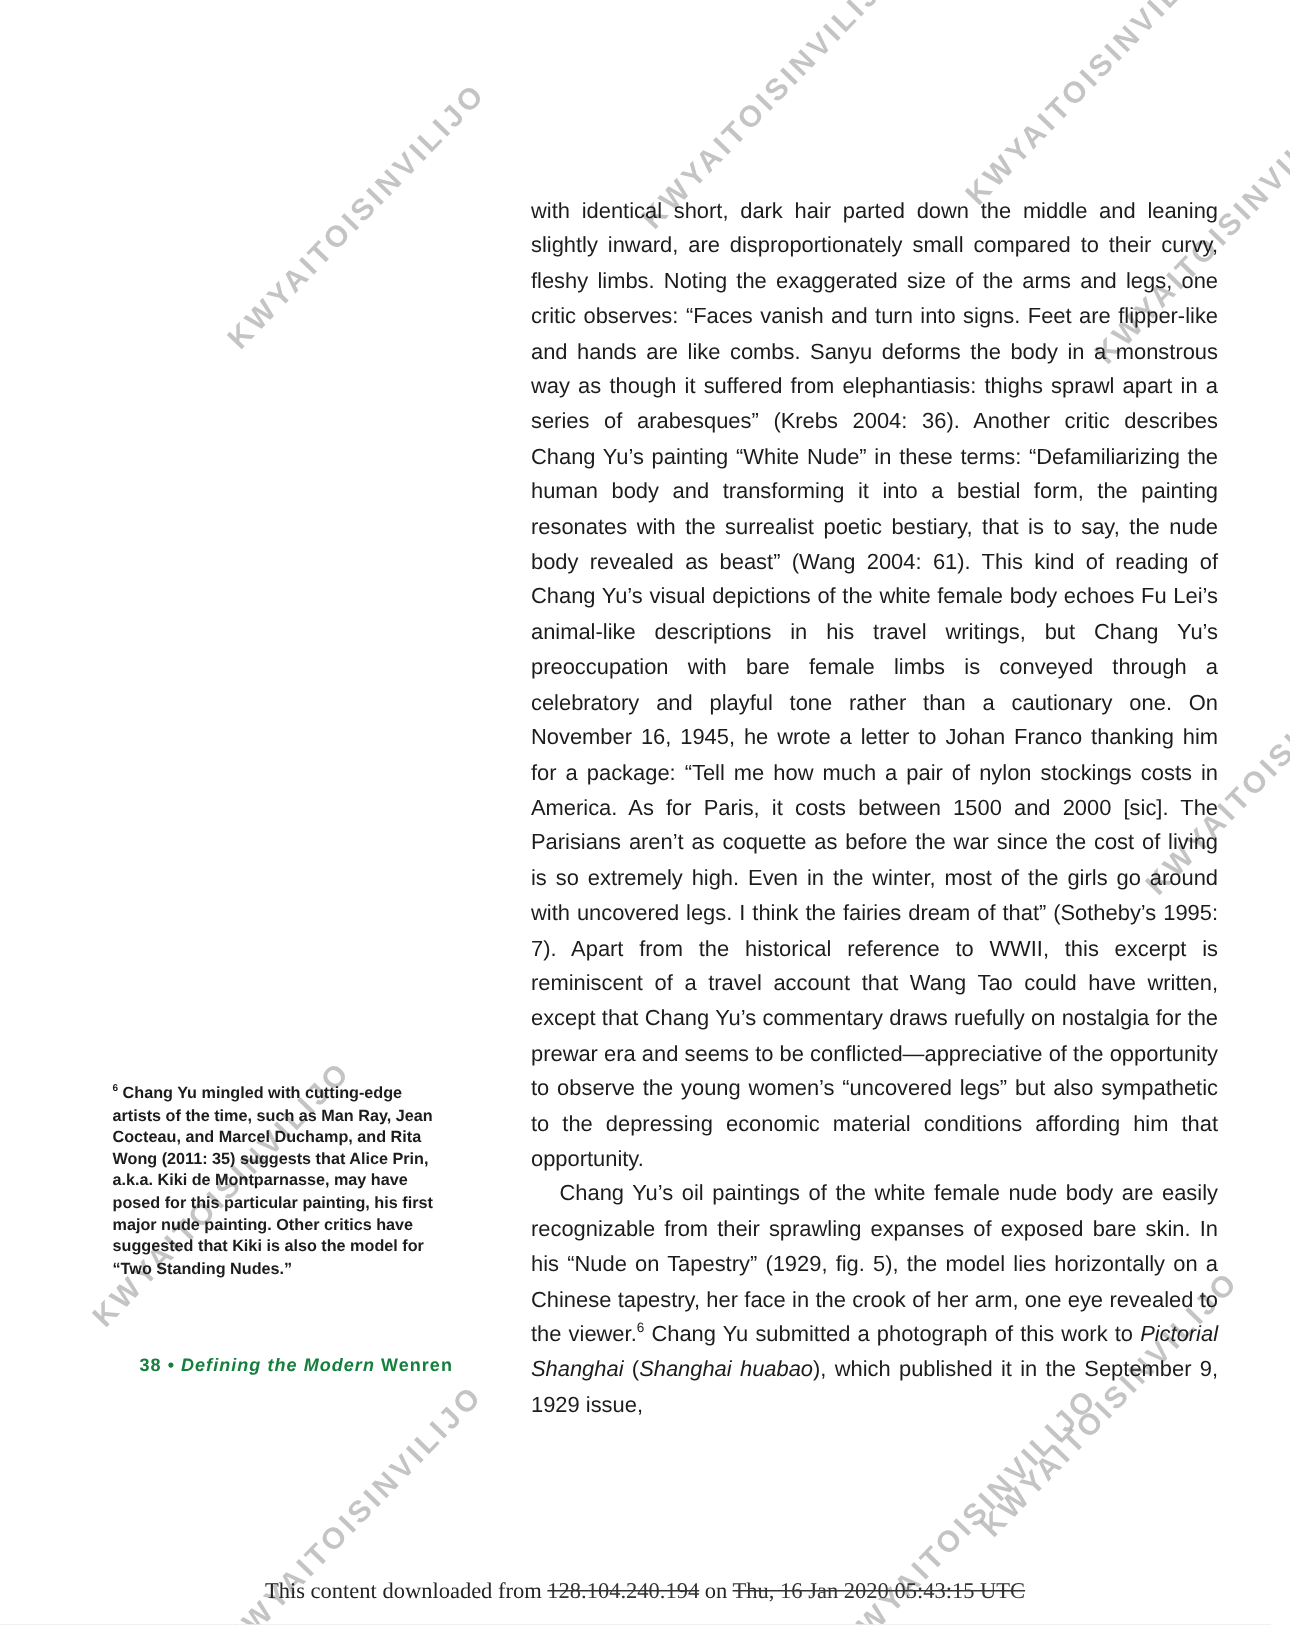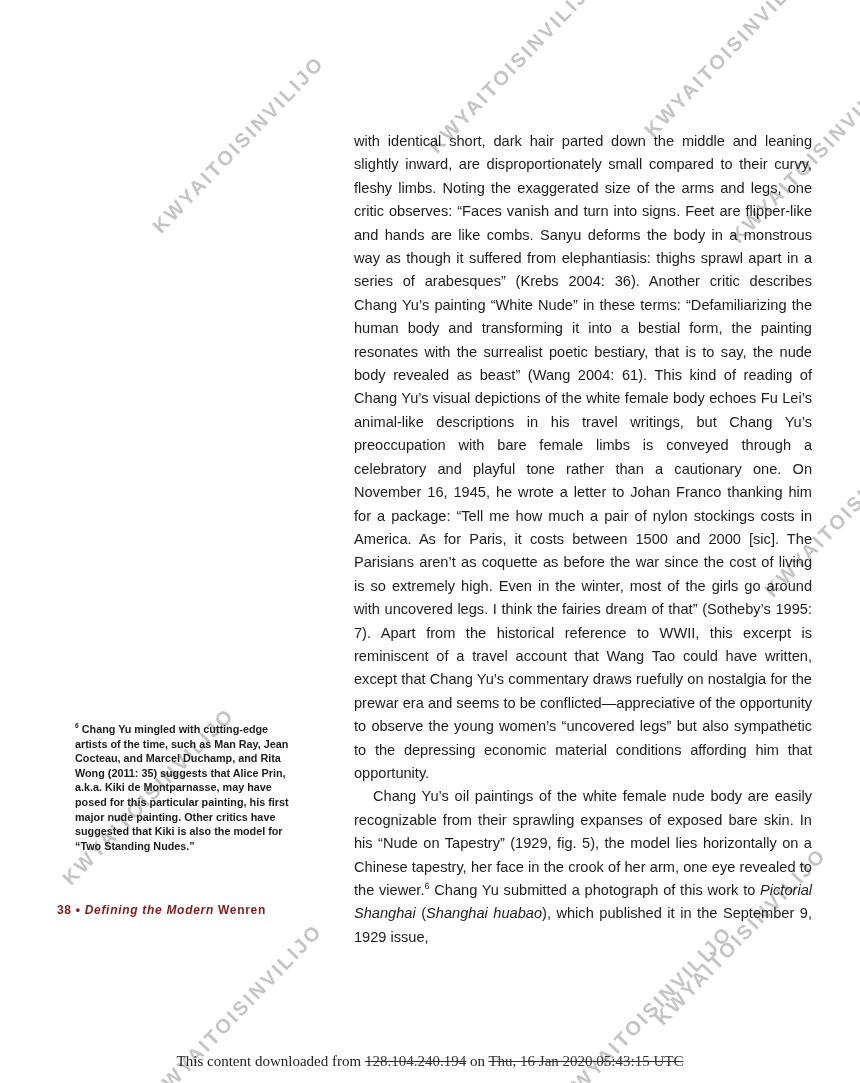--- a/index.html
+++ b/index.html
@@ -63,26 +63,26 @@
     font-size: 10.8px;
     line-height: 14.6px;
     font-weight: 700;
     text-align: left;
   }
   .footnote p { margin: 0; }
 
   
   .running-footer {
     position: absolute;
-    left: 57px;
+    left: 93px;
     top: 903px;
     font-size: 12px;
     font-weight: 700;
     letter-spacing: 0.7px;
-    color: #7f1d1d;
+    color: #15803d;
   }
   .running-footer .title-italic { font-style: italic; }
   .running-footer .sep { margin: 0 4px; }
 
   
   .jstor-footer {
     position: absolute;
     left: 0;
     right: 0;
     bottom: 14px;

